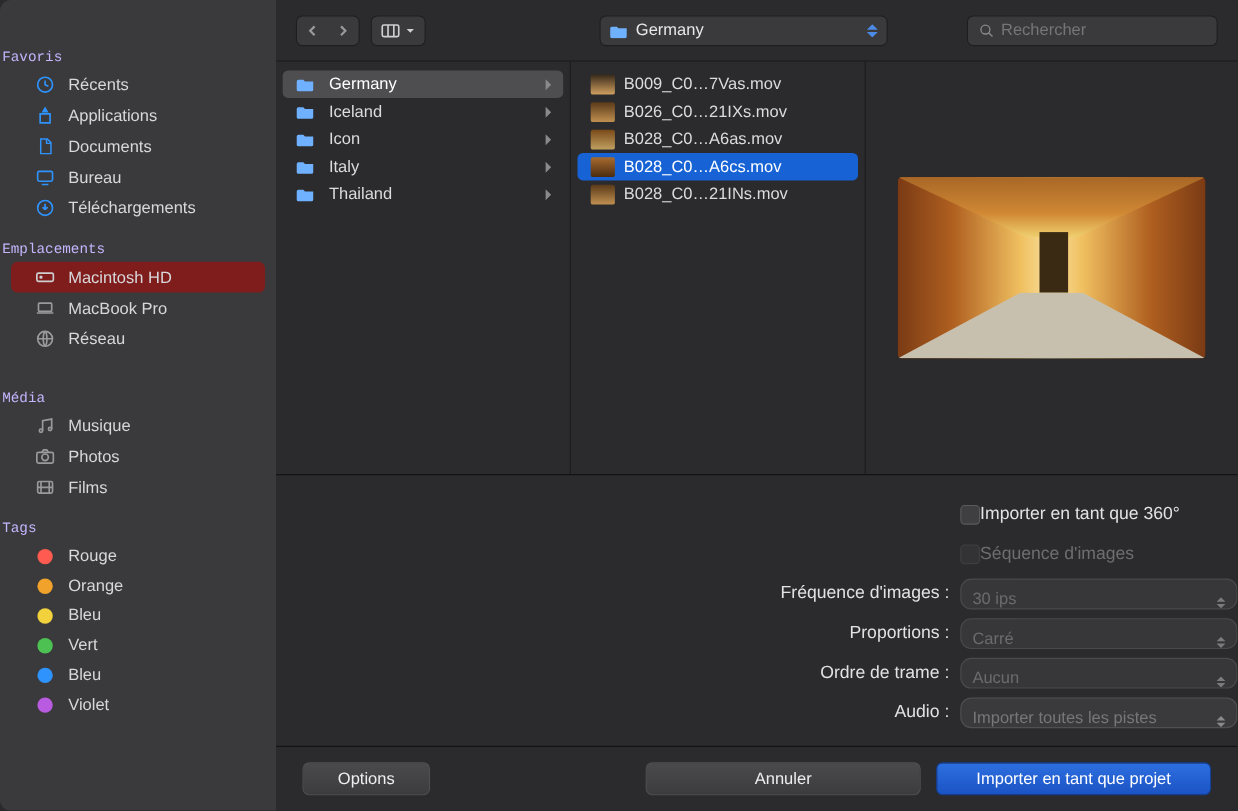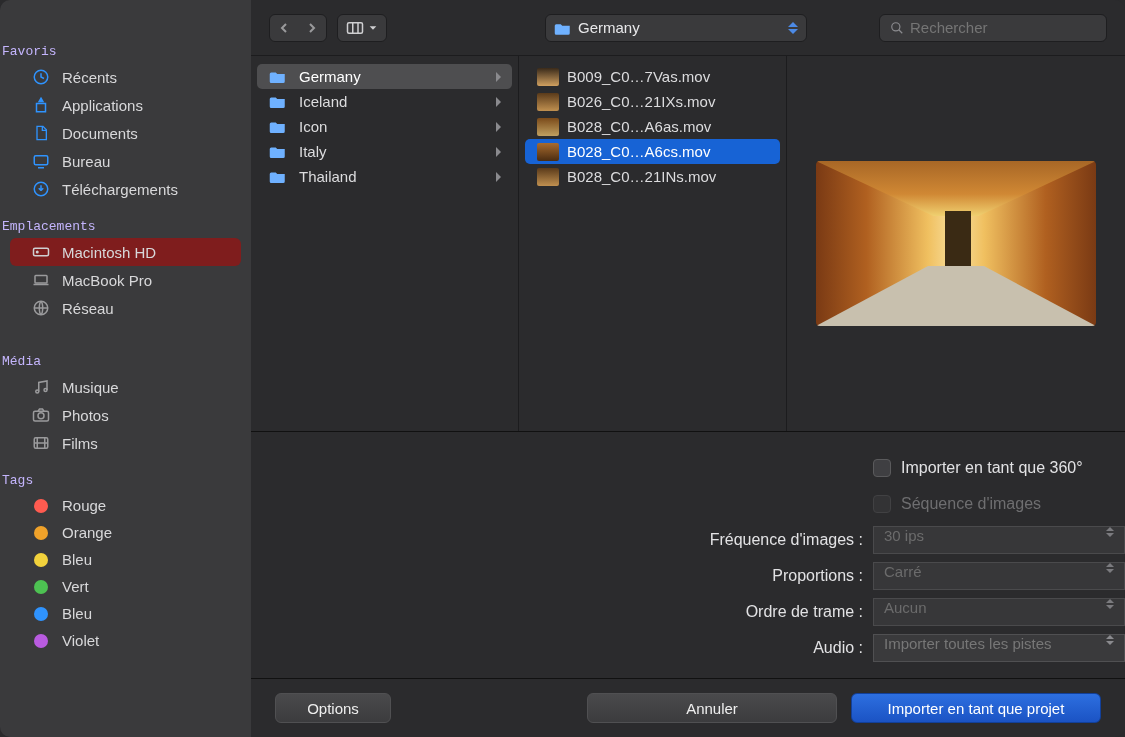--- a/index.html
+++ b/index.html
@@ -41,27 +41,27 @@
 
     .preview { width: 280px; height: 165px; background: #222; border-radius: 4px; overflow: hidden; position: relative; }
     .preview .ceiling { position: absolute; top: 0; left: 0; right: 0; height: 55px; background: linear-gradient(180deg,#a86726,#d08834 60%,#f0d070); clip-path: polygon(0 0, 100% 0, 58% 100%, 42% 100%); }
     .preview .walls { position: absolute; top: 0; left: 0; right: 0; bottom: 0; background: linear-gradient(90deg,#7a3a14 0%,#b06020 18%,#f0c060 40%,#f8e0a0 50%,#f0c060 60%,#b06020 82%,#7a3a14 100%); }
     .preview .floor { position: absolute; bottom: 0; left: 0; right: 0; height: 60px; background: #c8c0ae; clip-path: polygon(0 100%, 100% 100%, 60% 0, 40% 0); }
     .preview .vp { position: absolute; left: 46%; top: 50px; width: 26px; height: 55px; background: #3a2a14; }
 
     .options-panel { padding: 18px 0 12px; border-bottom: 1px solid #111; }
     .opt-row { display: flex; align-items: center; height: 36px; }
     .opt-label { width: 622px; text-align: right; color: #e2e2e4; font-size: 16px; padding-right: 10px; }
-    .opt-check { display: flex; align-items: center; gap: 10px; }
+    .opt-check { display: flex; align-items: center; }
     .opt-check .cb { width: 18px; height: 18px; background: #3f3f42; border: 1px solid #5a5a5c; border-radius: 4px; display: inline-block; }
     .opt-check.dis { color: #777; }
     .opt-check.dis .cb { background: #333335; border-color: #414143; }
     .opt-check span { color: #e2e2e4; font-size: 16px; }
     .opt-check.dis span { color: #6e6e70; }
-    .popup { width: 252px; height: 28px; background: #3a3a3c; border: 1px solid #505052; border-radius: 0; display: flex; align-items: flex-start; padding: 0 10px; color: #777; font-size: 15px; cursor: pointer; }
+    .popup { width: 252px; height: 28px; background: #3a3a3c; border: 1px solid #505052; border-radius: 10px; display: flex; align-items: flex-end; padding: 0 10px; color: #777; font-size: 15px; cursor: pointer; }
     .popup.dis { opacity: 0.85; }
     .popup .pp-arrows { margin-left: auto; display: flex; flex-direction: column; line-height: 0; color: #8a8a8e; }
 
     .footer { height: 58px; display: flex; align-items: center; padding: 0 24px; gap: 14px; }
     .btn { height: 30px; border-radius: 6px; font-size: 15px; display: inline-flex; align-items: center; justify-content: center; border: 1px solid #505052; cursor: pointer; padding: 0 2px; }
     .btn.options-btn { width: 116px; background: linear-gradient(180deg,#4a4a4c,#3c3c3e); color: #eee; }
     .btn.cancel { width: 250px; background: linear-gradient(180deg,#4a4a4c,#3c3c3e); color: #eee; margin-left: auto; }
     .btn.primary { width: 250px; background: linear-gradient(180deg,#2d6fe0,#1b53c4); color: #fff; border-color: #12409a; }
 
     svg { display: block; }

